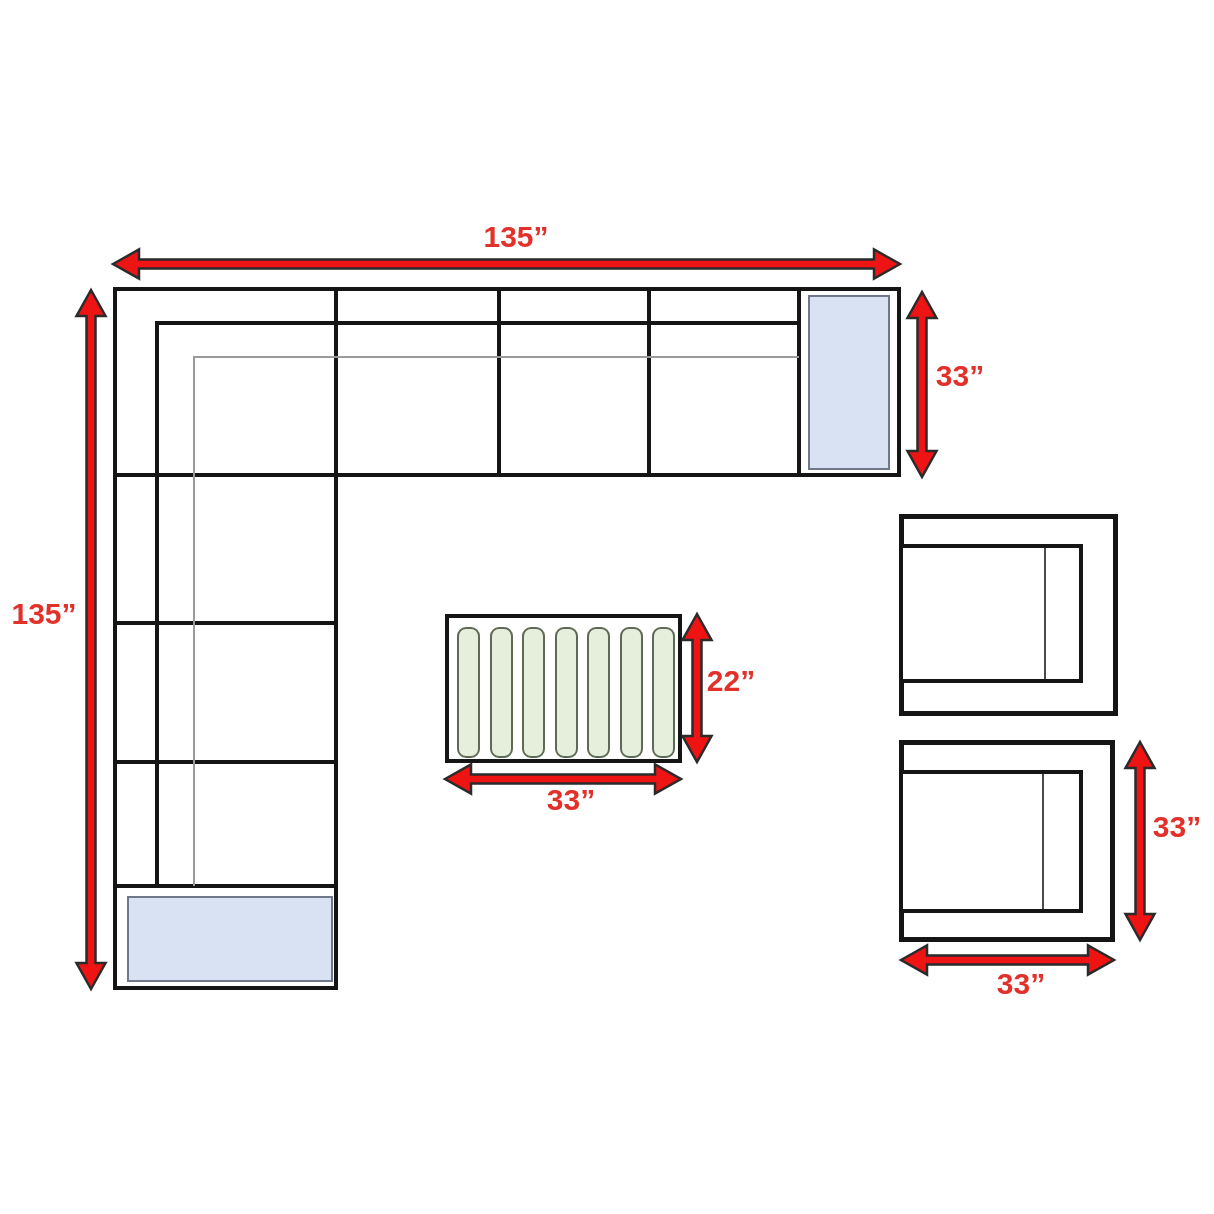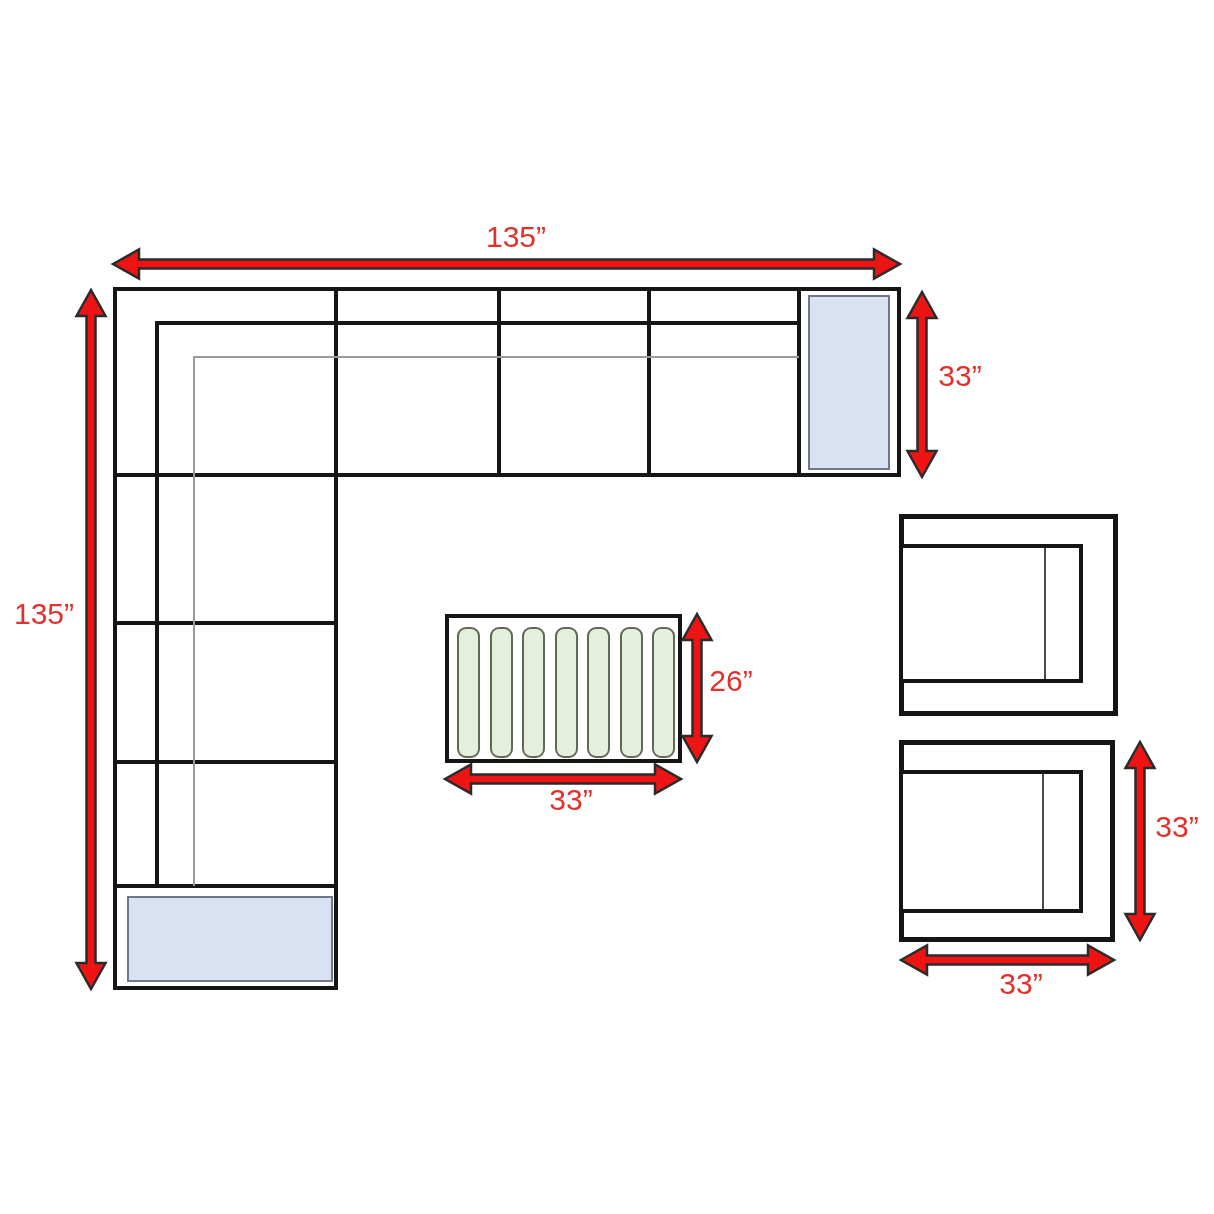--- a/index.html
+++ b/index.html
@@ -26,21 +26,21 @@
   .slat{
     position:absolute;top:9px;width:23px;height:131px;
     background:var(--slat-fill);
     border:2px solid var(--slat-border);
     border-radius:9px;box-sizing:border-box;
   }
   .dim-label{
     position:absolute;
     transform:translate(-50%,-50%);
     color:var(--label-red);
-    font-size:30px;font-weight:normal;
+    font-size:30px;font-weight:bold;
     white-space:nowrap;line-height:1;
   }
   .dim-arrow{position:absolute;overflow:visible;}
   .dim-arrow polygon{
     fill:var(--arrow-fill);
     stroke:var(--arrow-outline);
     stroke-width:2.5;
     stroke-linejoin:miter;
   }
 </style>
@@ -115,18 +115,18 @@
     <polygon points="18,3 3.5,29 13.5,29 13.5,175 3.5,175 18,201 32.5,175 22.5,175 22.5,29 32.5,29"></polygon>
   </svg>
 
   <svg class="dim-arrow" style="left:898px;top:942px;" width="219" height="36" viewBox="0 0 219 36">
     <polygon points="3,18 29,3.5 29,13.5 190,13.5 190,3.5 216,18 190,32.5 190,22.5 29,22.5 29,32.5"></polygon>
   </svg>
 
   <div class="dim-label" style="left:516px;top:237px;">135”</div>
   <div class="dim-label" style="left:44px;top:614px;">135”</div>
   <div class="dim-label" style="left:960px;top:376px;">33”</div>
-  <div class="dim-label" style="left:731px;top:681px;">26”</div>
+  <div class="dim-label" style="left:731px;top:681px;">22”</div>
   <div class="dim-label" style="left:571px;top:800px;">33”</div>
   <div class="dim-label" style="left:1177px;top:827px;">33”</div>
   <div class="dim-label" style="left:1021px;top:984px;">33”</div>
 
 </div>
 
 </body></html>

